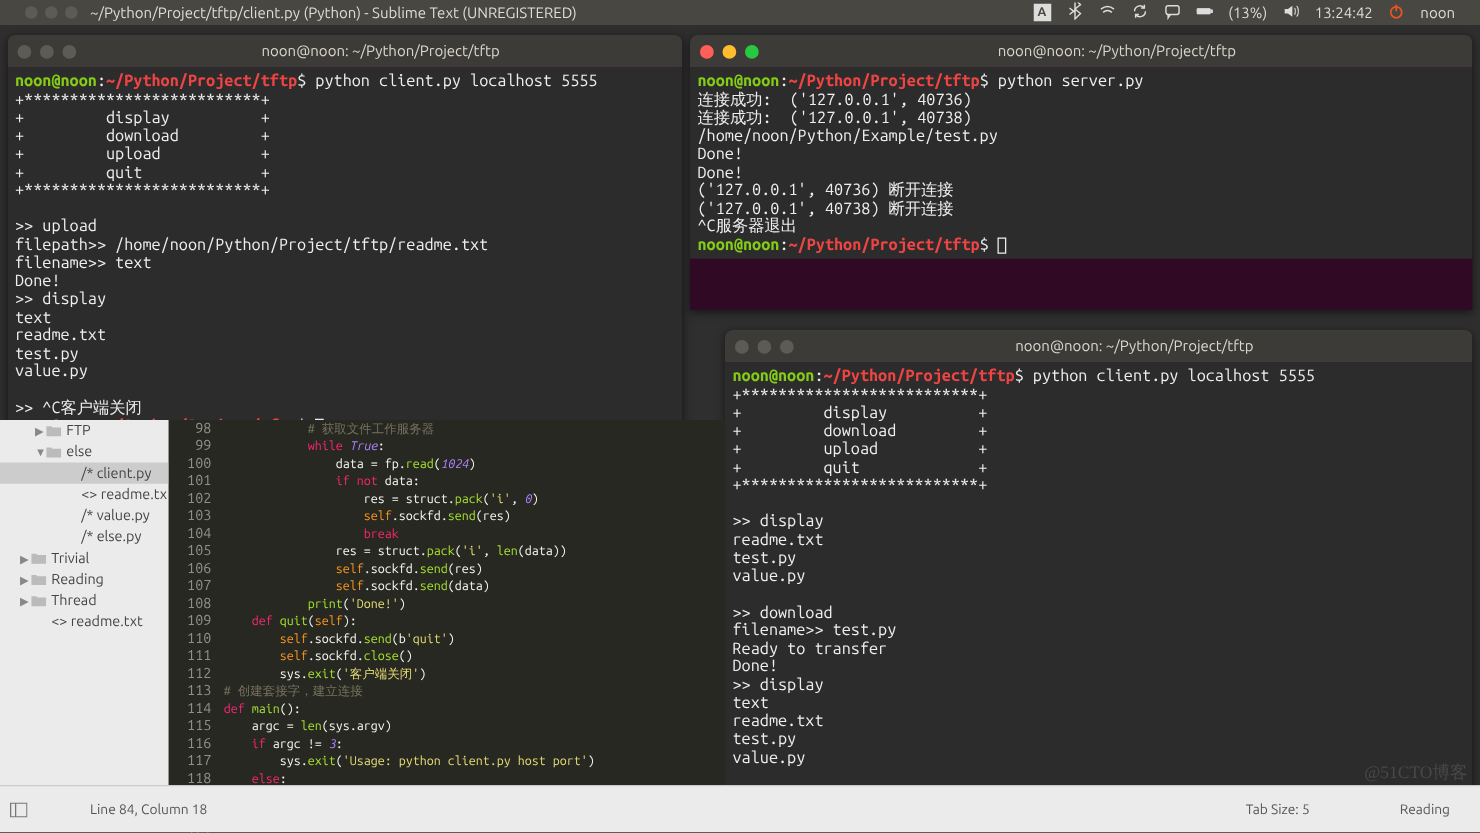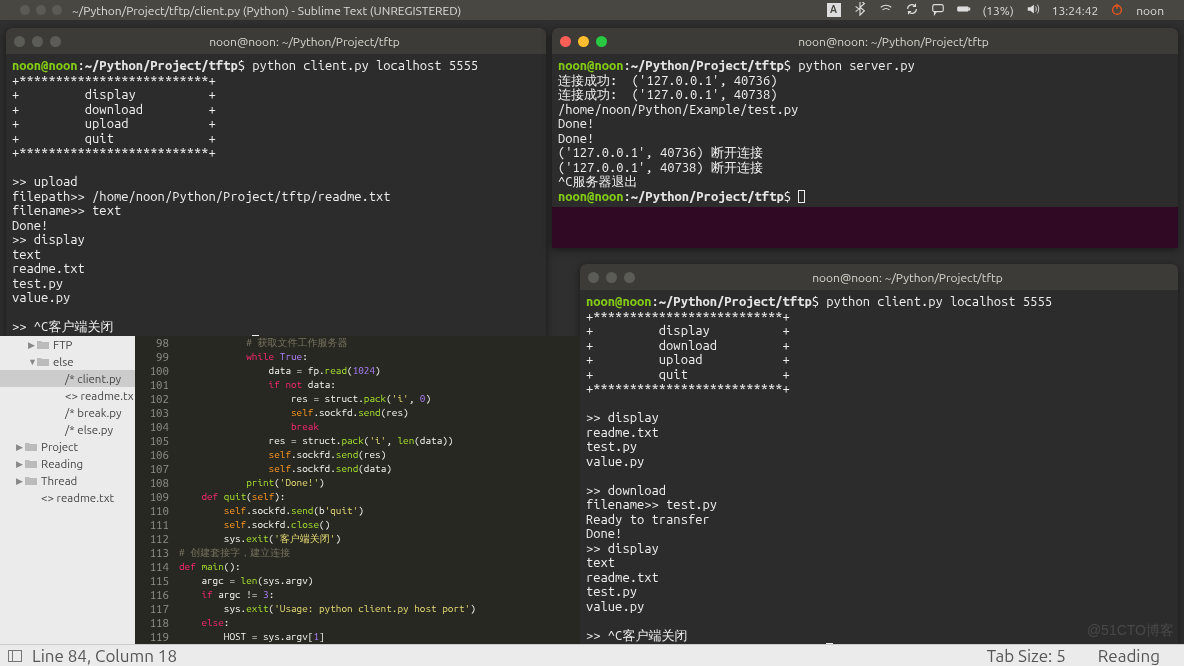--- a/index.html
+++ b/index.html
@@ -19,44 +19,44 @@
 .term-title { height: 26px; background: #3c3b37; color: #dcd8cf; display: flex; align-items: center; padding: 0 8px; font-family: Ubuntu, sans-serif; font-size: 12px; }
 .term-title .mac-dots { display: flex; gap: 7px; margin-right: 10px; }
 .term-title .mac-dots span { width: 11px; height: 11px; border-radius: 50%; }
 .term-title .d-red { background: #ff5f57; }
 .term-title .d-yellow { background: #febc2e; }
 .term-title .d-green { background: #28c840; }
 .term-title .d-grey { width: 11px; height: 11px; border-radius: 50%; background: #5c5c57; }
 .term-title .tt { flex: 1; text-align: center; }
 .term-body { padding: 4px 6px; font-size: 13px; line-height: 14.5px; white-space: pre; color: #eee; background: #2c2c2c; }
 .prompt-user { color: #84cc16; font-weight: bold; }
-.prompt-path { color: #e5e5e5; font-weight: bold; }
+.prompt-path { color: #ef4444; font-weight: bold; }
 .term-cursor { display: inline-block; width: 7px; height: 13px; border: 1px solid #eee; vertical-align: text-bottom; }
 
 
 .sublime { position: absolute; top: 336px; left: 0; width: 580px; height: 312px; display: flex; background: #272822; }
 .sidebar { width: 135px; background: #ebebeb; color: #444; font-family: Ubuntu, sans-serif; font-size: 11.5px; overflow: hidden; }
 .sidebar .row { display: flex; align-items: center; height: 17px; padding-left: 4px; }
 .sidebar .ind { display: inline-block; }
 .sidebar .arrow { width: 8px; color: #888; font-size: 9px; }
 .sidebar .ficon { width: 14px; height: 12px; margin-right: 3px; display: inline-flex; align-items: center; justify-content: center; }
 .sidebar .folder { color: #999; }
 .sidebar .row.sel { background: #cccccc; }
 
 .gutter { width: 40px; background: #272822; color: #90908a; text-align: right; padding: 0 6px; font-size: 11.5px; line-height: 14px; }
 .code { flex: 1; background: #272822; color: #f8f8f2; font-size: 10px; line-height: 14px; white-space: pre; padding-left: 4px; }
-.kw { color: #f92672; } .str { color: #e6db74; } .num { color: #ae81ff; }
+.kw { color: #f92672; } .str { color: #e6db74; } .num { color: #ae81ff; font-style: italic; }
 .fn { color: #a6e22e; }
 .self { color: #fd971f; } .cm { color: #75715e; }
 
 
-.statusbar { position: absolute; bottom: 0; left: 0; right: 0; height: 22px; background: #ebebeb; color: #555; display: flex; align-items: center; padding: 0 8px; font-family: Ubuntu, sans-serif; font-size: 17px; border-top: 1px solid #ccc; }
+.statusbar { position: absolute; bottom: 0; left: 0; right: 0; height: 38px; background: #ebebeb; color: #555; display: flex; align-items: center; padding: 0 8px; font-family: Ubuntu, sans-serif; font-size: 11px; border-top: 1px solid #ccc; gap: 40px; }
 .statusbar .sp { flex: 1; }
 .statusbar .cell { padding: 0 16px; }
-.watermark { position: absolute; right: 10px; bottom: 26px; color: rgba(200,200,200,0.18); font-size: 14px; font-family: Liberation Sans, sans-serif; }
+.watermark { position: absolute; right: 10px; bottom: 39px; color: rgba(200,200,200,0.18); font-size: 14px; font-family: Liberation Serif, serif; }
 
 svg { display: block; }
 </style>
 </head>
 <body>
 
 <div class="menubar">
   <div class="traffic">
     <span></span>
     <span></span>
@@ -216,37 +216,37 @@
       <div class="row">
         <span class="ind" style="width:36px"></span>
         <span class="arrow"></span>
         <span class="ficon"></span>
         <span>&lt;&gt; readme.tx</span>
       </div>
       <div class="row">
         <span class="ind" style="width:36px"></span>
         <span class="arrow"></span>
         <span class="ficon"></span>
-        <span>/* break.py</span>
+        <span>/* value.py</span>
       </div>
       <div class="row">
         <span class="ind" style="width:36px"></span>
         <span class="arrow"></span>
         <span class="ficon"></span>
         <span>/* else.py</span>
       </div>
       <div class="row">
         <span class="ind" style="width:12px"></span>
         <span class="arrow">▶</span>
         <span class="ficon folder">
           <svg width="12" height="10" viewBox="0 0 12 10" fill="#bbb">
             <path d="M0 1h4l1 1h7v7H0z"></path>
           </svg>
         </span>
-        <span>Project</span>
+        <span>Trivial</span>
       </div>
       <div class="row">
         <span class="ind" style="width:12px"></span>
         <span class="arrow">▶</span>
         <span class="ficon folder">
           <svg width="12" height="10" viewBox="0 0 12 10" fill="#bbb">
             <path d="M0 1h4l1 1h7v7H0z"></path>
           </svg>
         </span>
         <span>Reading</span>

